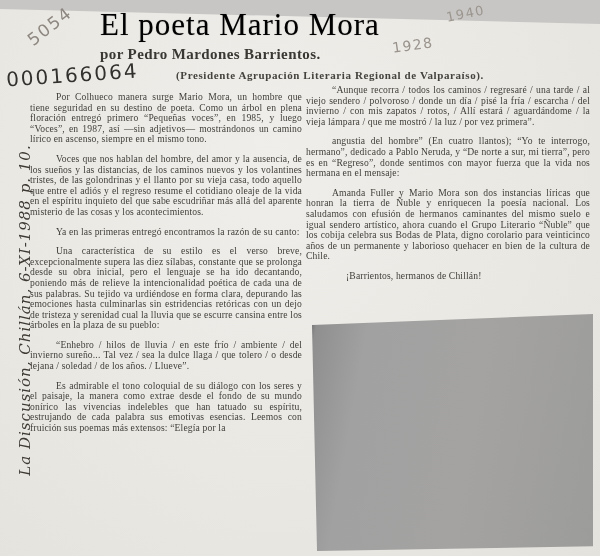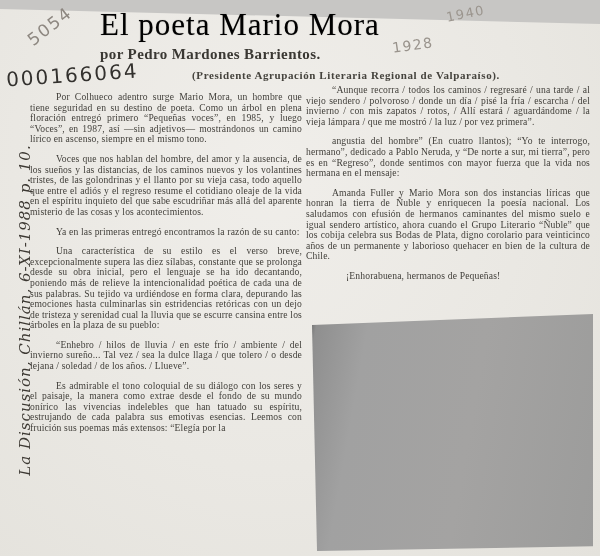--- a/index.html
+++ b/index.html
@@ -37,21 +37,20 @@
     position: absolute; left: 100px; top: 46px; width: 460px;
     text-align: left;
     font-size: 15px; font-weight: bold; color: #3a3833;
     letter-spacing: .4px;
   }
   .credit {
     position: absolute; left: 90px; top: 69px; width: 480px;
     text-align: center;
     font-size: 11px; font-weight: bold; color: #45433d;
     letter-spacing: .6px;
-    margin-left: 16px;
   }
 
   .col {
     position: absolute;
     font-size: 9.6px; line-height: 10.6px; color: #403e39;
     text-align: justify; letter-spacing: .15px;
   }
   .col-left  { left: 30px;  top: 92px; width: 272px; }
   .col-right { left: 306px; top: 85px; width: 284px; }
   .col p { text-indent: 26px; margin-bottom: 9px; }
@@ -102,30 +101,30 @@
 
   <div class="hand year-1928">1928</div>
 
   <div class="hand inv-number">000166064</div>
 
   <div class="credit">(Presidente Agrupación Literaria Regional de Valparaíso).</div>
 
   <div class="citation">La Discusión, Chillán, 6-XI-1988 p. 10.</div>
 
   <div class="col col-left">
-    <p>Por Colhueco adentro surge Mario Mora, un hombre que tiene seguridad en su destino de poeta. Como un árbol en plena floración entregó primero “Pequeñas voces”, en 1985, y luego “Voces”, en 1987, así —sin adjetivos— mostrándonos un camino lírico en ascenso, siempre en el mismo tono.</p>
+    <p>Por Colhueco manera surge Mario Mora, un hombre que tiene seguridad en su destino de poeta. Como un árbol en plena floración entregó primero “Pequeñas voces”, en 1985, y luego “Voces”, en 1987, así —sin adjetivos— mostrándonos un camino lírico en ascenso, siempre en el mismo tono.</p>
     <p>Voces que nos hablan del hombre, del amor y la ausencia, de los sueños y las distancias, de los caminos nuevos y los volantines tristes, de las golondrinas y el llanto por su vieja casa, todo aquello que entre el adiós y el regreso resume el cotidiano oleaje de la vida en el espíritu inquieto del que sabe escudriñar más allá del aparente misterio de las cosas y los acontecimientos.</p>
     <p>Ya en las primeras entregó encontramos la razón de su canto:</p>
     <p>Una característica de su estilo es el verso breve, excepcionalmente supera las diez sílabas, constante que se prolonga desde su obra inicial, pero el lenguaje se ha ido decantando, poniendo más de relieve la intencionalidad poética de cada una de sus palabras. Su tejido va urdiéndose en forma clara, depurando las emociones hasta culminarlas sin estridencias retóricas con un dejo de tristeza y serenidad cual la lluvia que se escurre cansina entre los árboles en la plaza de su pueblo:</p>
     <p>“Enhebro / hilos de lluvia / en este frío / ambiente / del invierno sureño... Tal vez / sea la dulce llaga / que tolero / o desde lejana / soledad / de los años. / Llueve”.</p>
     <p>Es admirable el tono coloquial de su diálogo con los seres y el paisaje, la manera como extrae desde el fondo de su mundo onírico las vivencias indelebles que han tatuado su espíritu, estrujando de cada palabra sus emotivas esencias. Leemos con fruición sus poemas más extensos: “Elegía por la</p>
   </div>
 
   <div class="col col-right">
     <p>“Aunque recorra / todos los caminos / regresaré / una tarde / al viejo sendero / polvoroso / donde un día / pisé la fría / escarcha / del invierno / con mis zapatos / rotos, / Allí estará / aguardándome / la vieja lámpara / que me mostró / la luz / por vez primera”.</p>
     <p>angustia del hombre” (En cuatro llantos); “Yo te interrogo, hermano”, dedicado a Pablo Neruda, y “De norte a sur, mi tierra”, pero es en “Regreso”, donde sentimos con mayor fuerza que la vida nos hermana en el mensaje:</p>
     <p>Amanda Fuller y Mario Mora son dos instancias líricas que honran la tierra de Ñuble y enriquecen la poesía nacional. Los saludamos con efusión de hermanos caminantes del mismo suelo e igual sendero artístico, ahora cuando el Grupo Literario “Ñuble” que los cobija celebra sus Bodas de Plata, digno corolario para veinticinco años de un permanente y laborioso quehacer en bien de la cultura de Chile.</p>
-    <p class="exclaim">¡Enhorabuena, hermanos de Pequeñas!</p>
+    <p class="exclaim">¡Barrientos, hermanos de Chillán!</p>
   </div>
 
   <div class="gray-box"></div>
 
 </div>
 
 </body></html>

